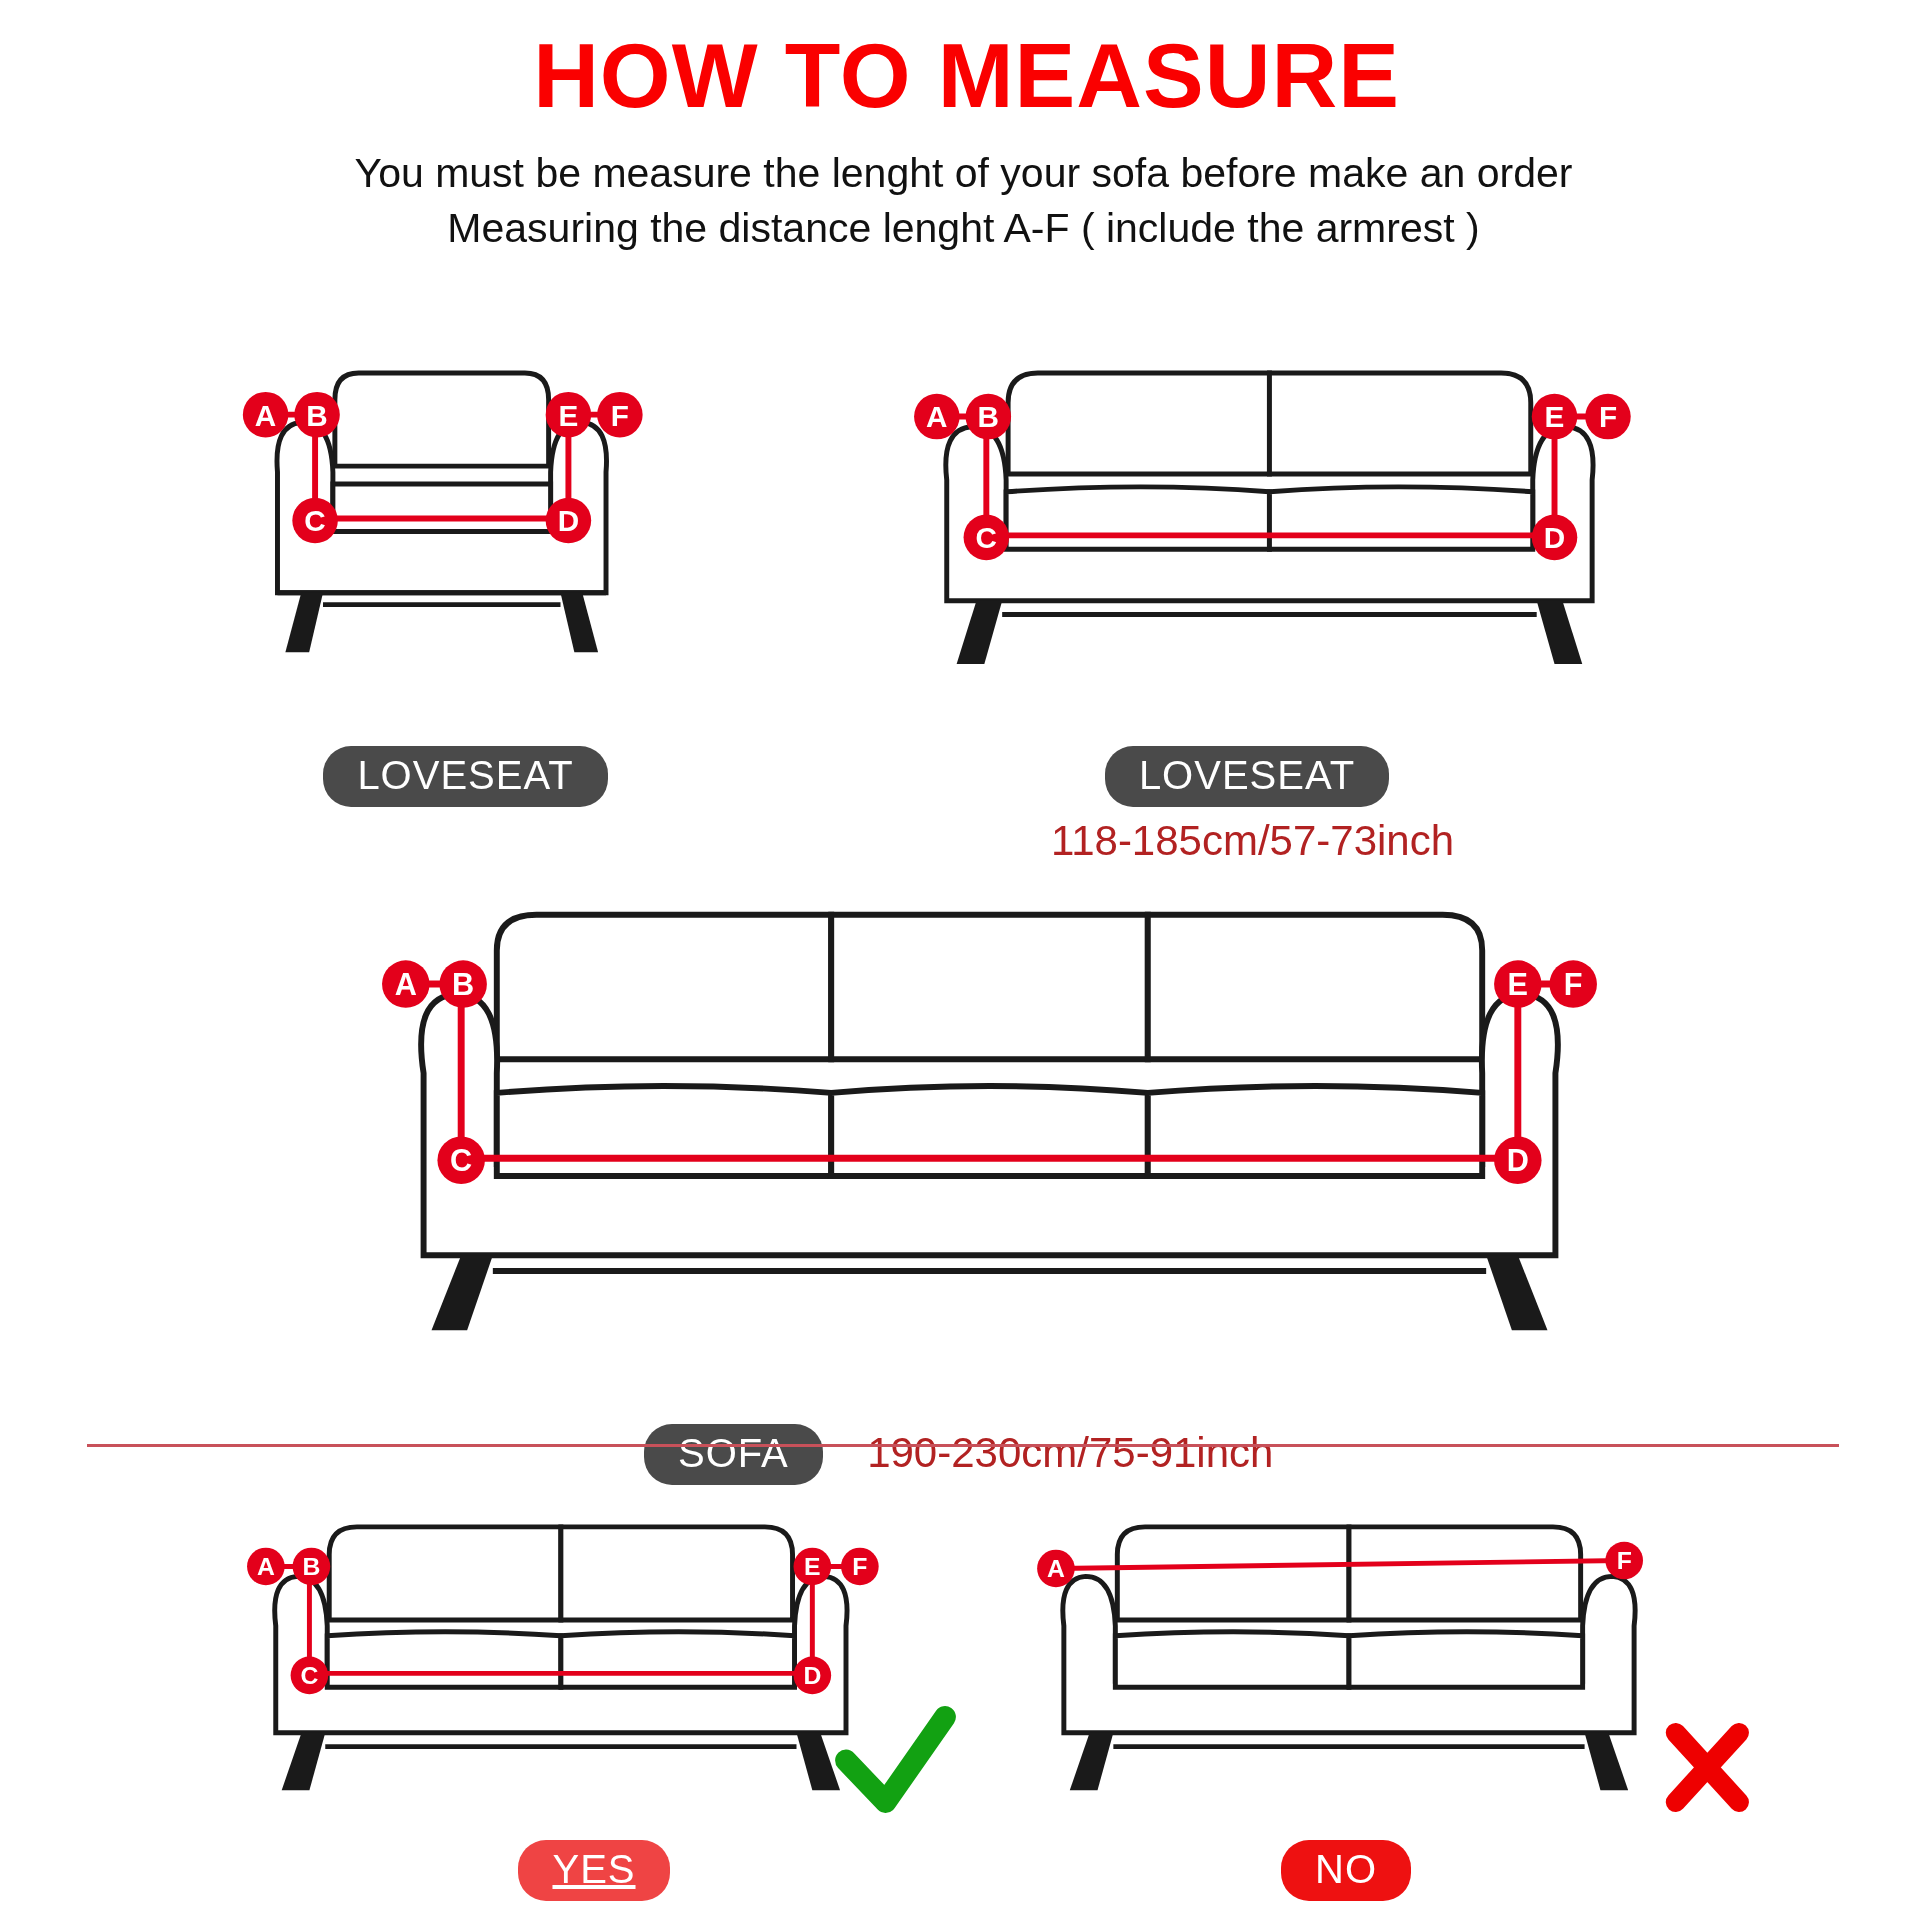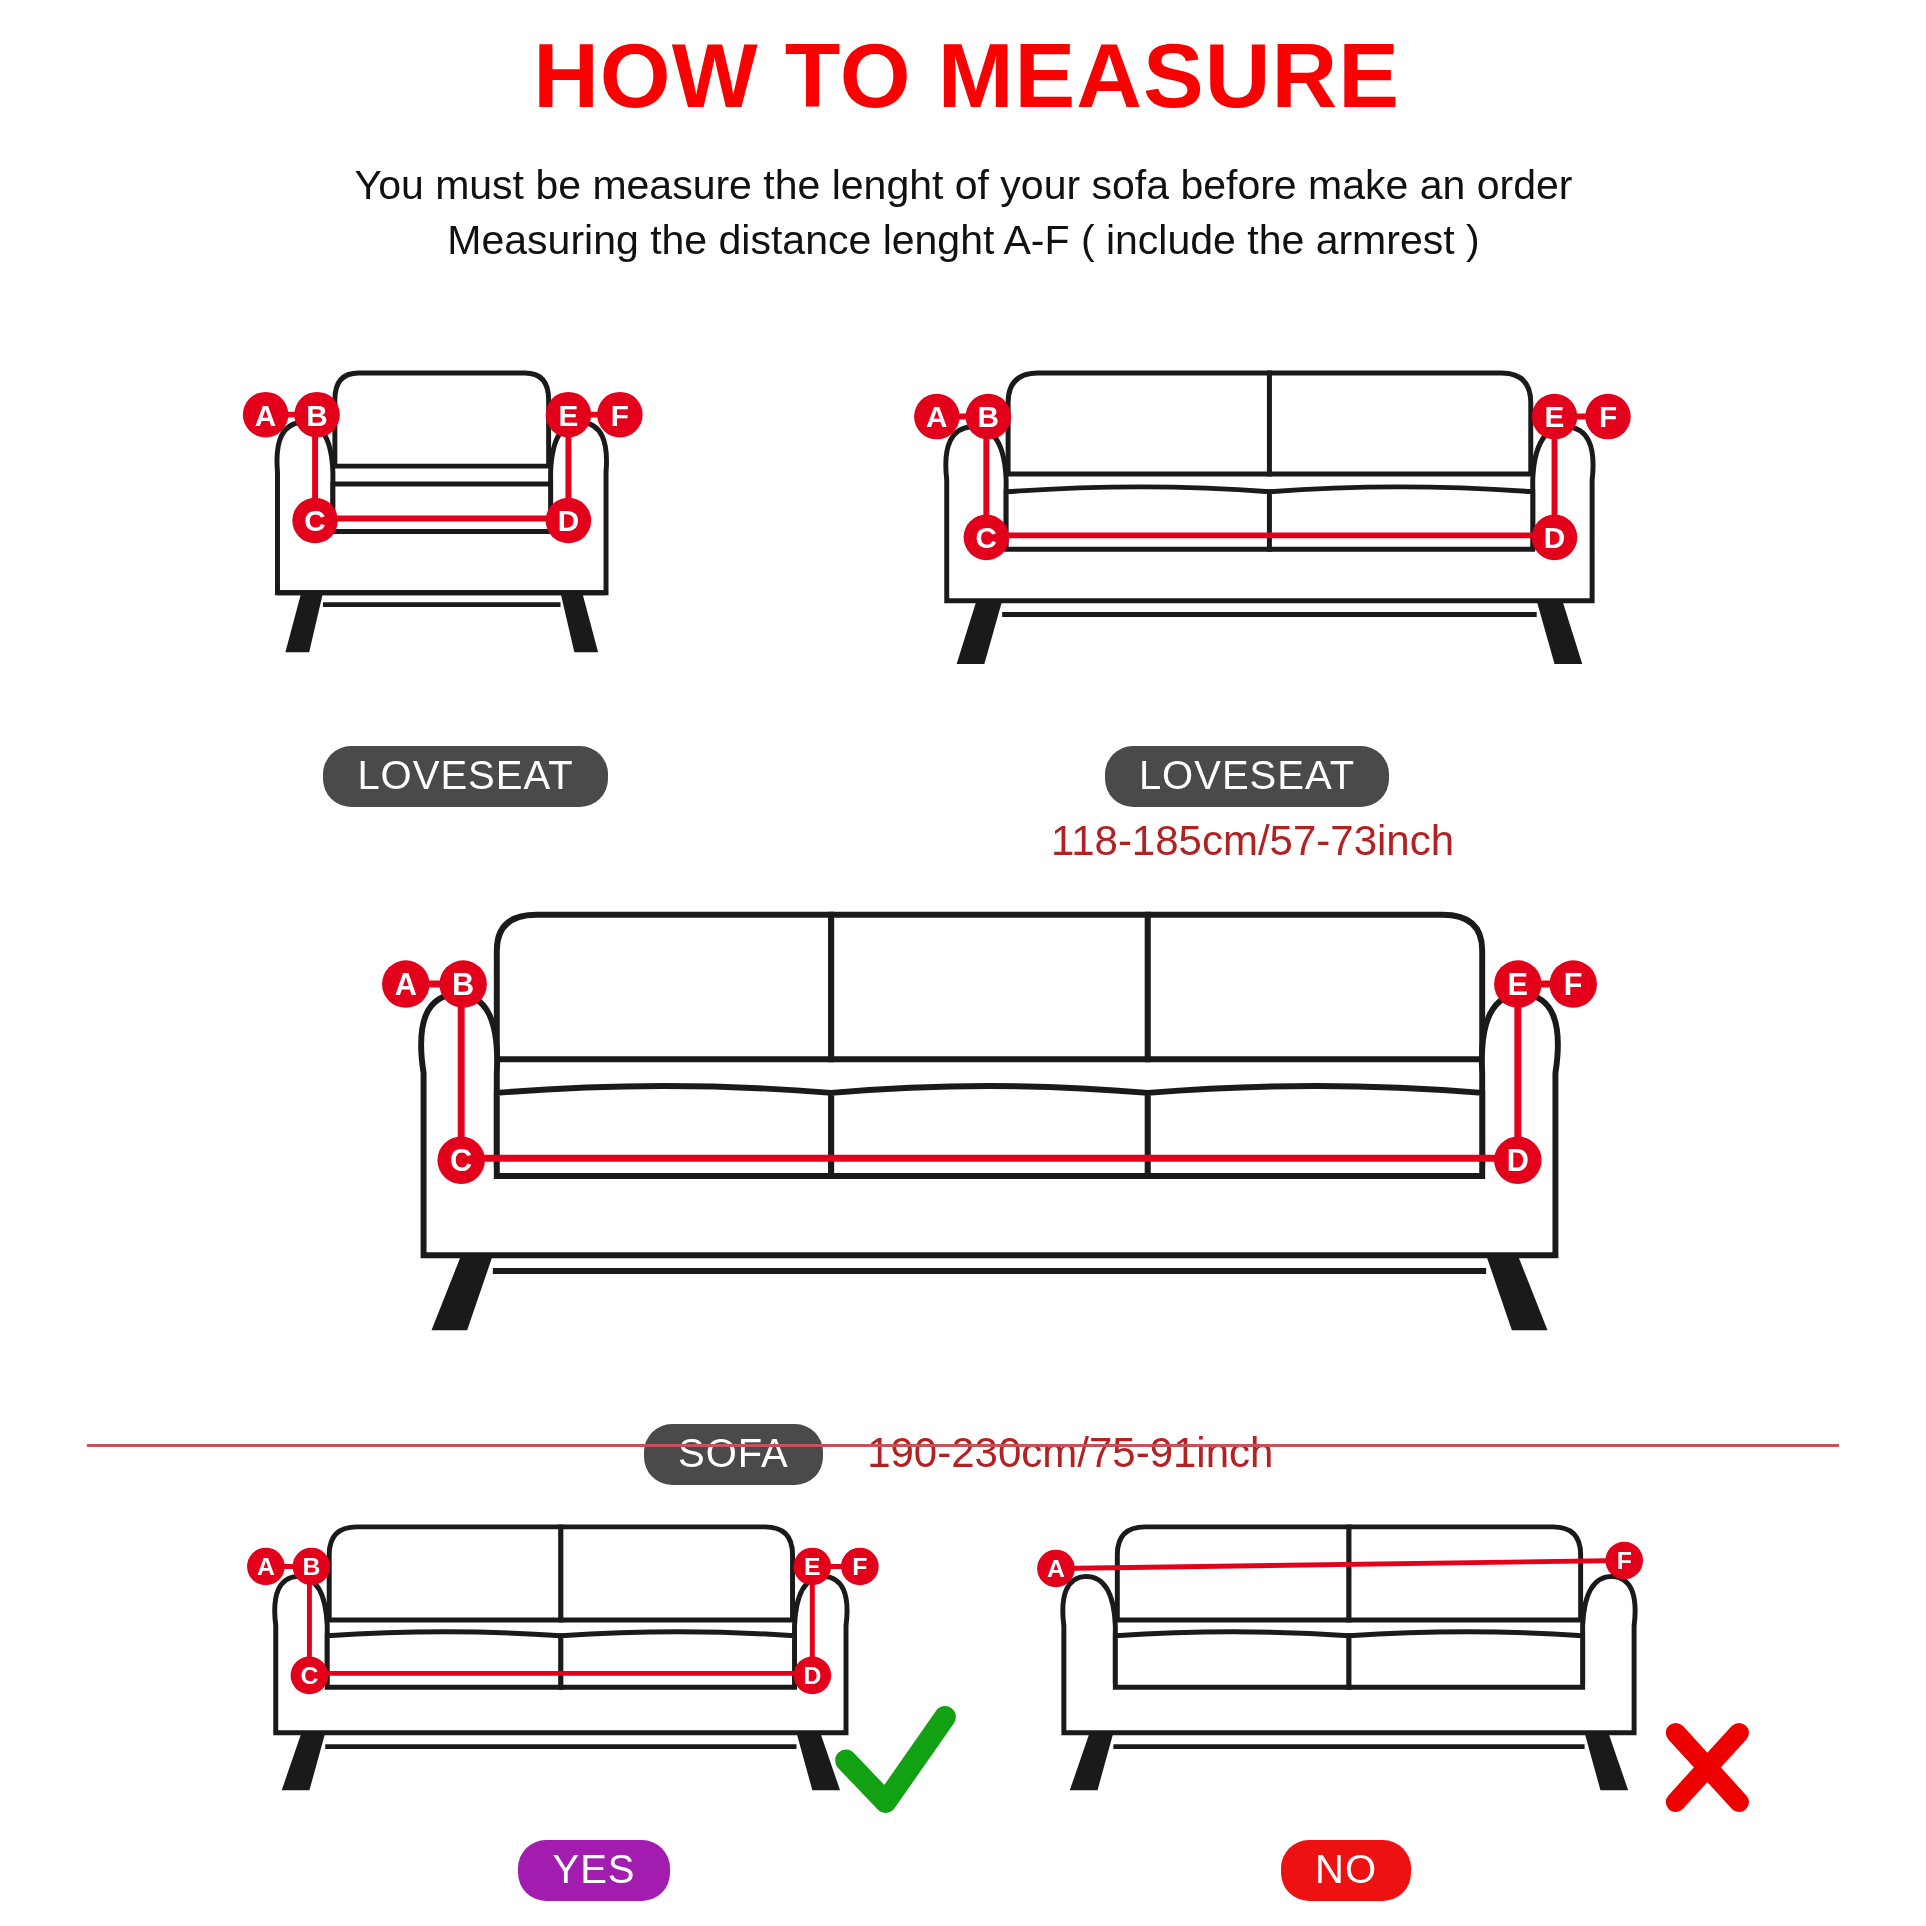--- a/index.html
+++ b/index.html
@@ -30,38 +30,38 @@
     letter-spacing: 1px;
     margin-top: 28px;
     line-height: 1.05;
     margin-left: 6px;
   }
   .subtitle {
     text-align: center;
     color: #111111;
     font-size: 41px;
     line-height: 1.35;
-    margin-top: 34px;
+    margin-top: 22px;
   }
   .subtitle div { white-space: nowrap; }
   .unit {
     position: absolute;
   }
 
   .caption-pill {
     display: inline-block;
     background: #4a4a4a;
     color: #ffffff;
     border-radius: 28px;
     padding: 9px 34px 12px 34px;
     font-size: 40px;
     line-height: 1;
     letter-spacing: 1px;
   }
-  .caption-pill.green { background: #a21caf; }
+  .caption-pill.green { background: #ef4444; text-decoration: underline; }
   .caption-pill.red { background: #ee1111; }
   .dim-text {
     color: #b22222;
     font-size: 42px;
     line-height: 1;
   }
 
   svg { display: block; overflow: visible; }
 
   .divider {

